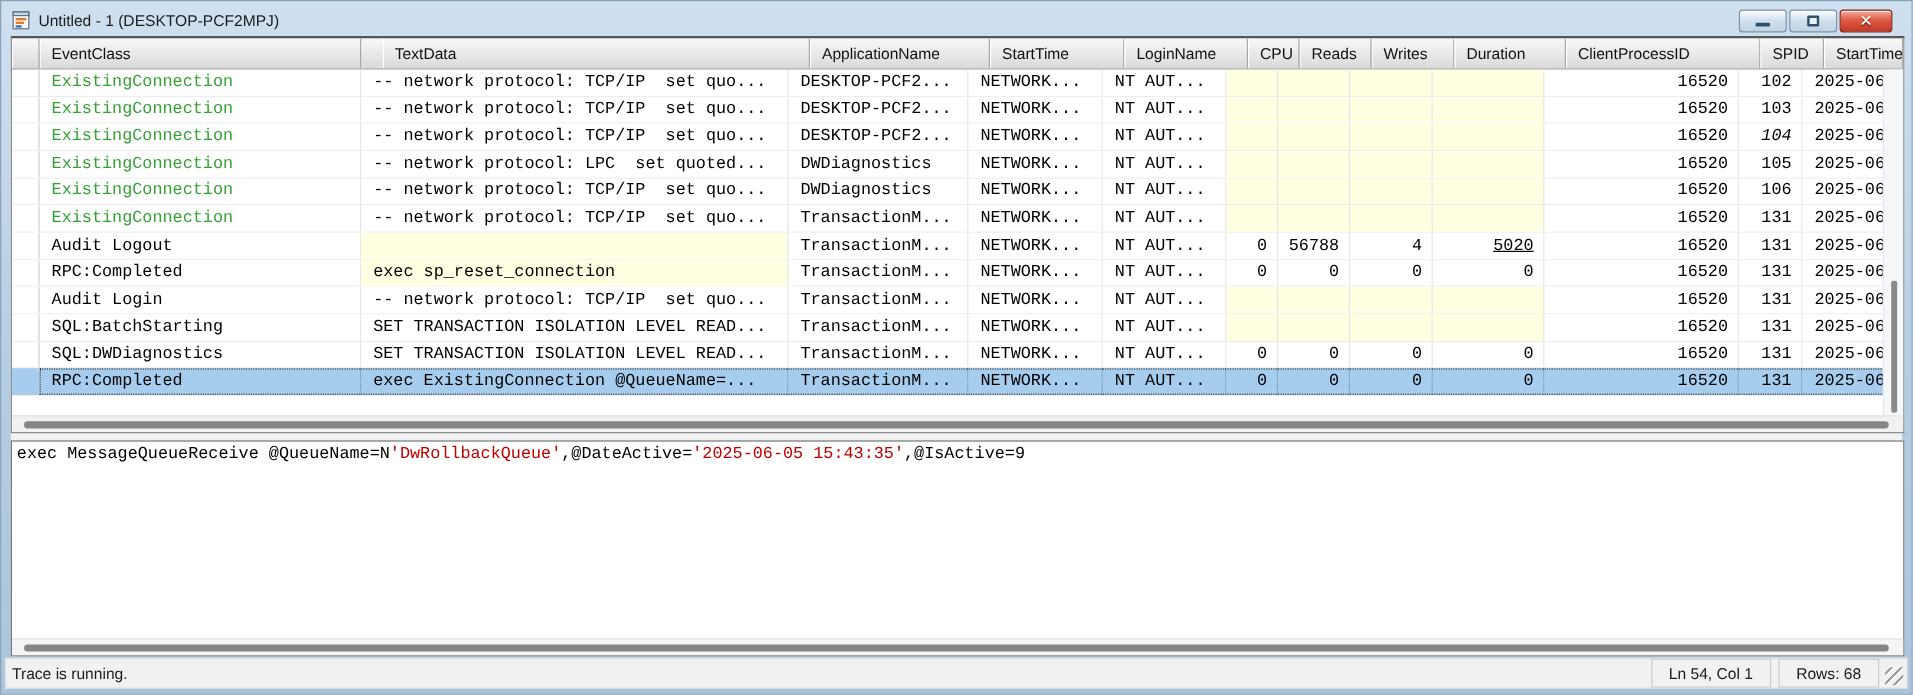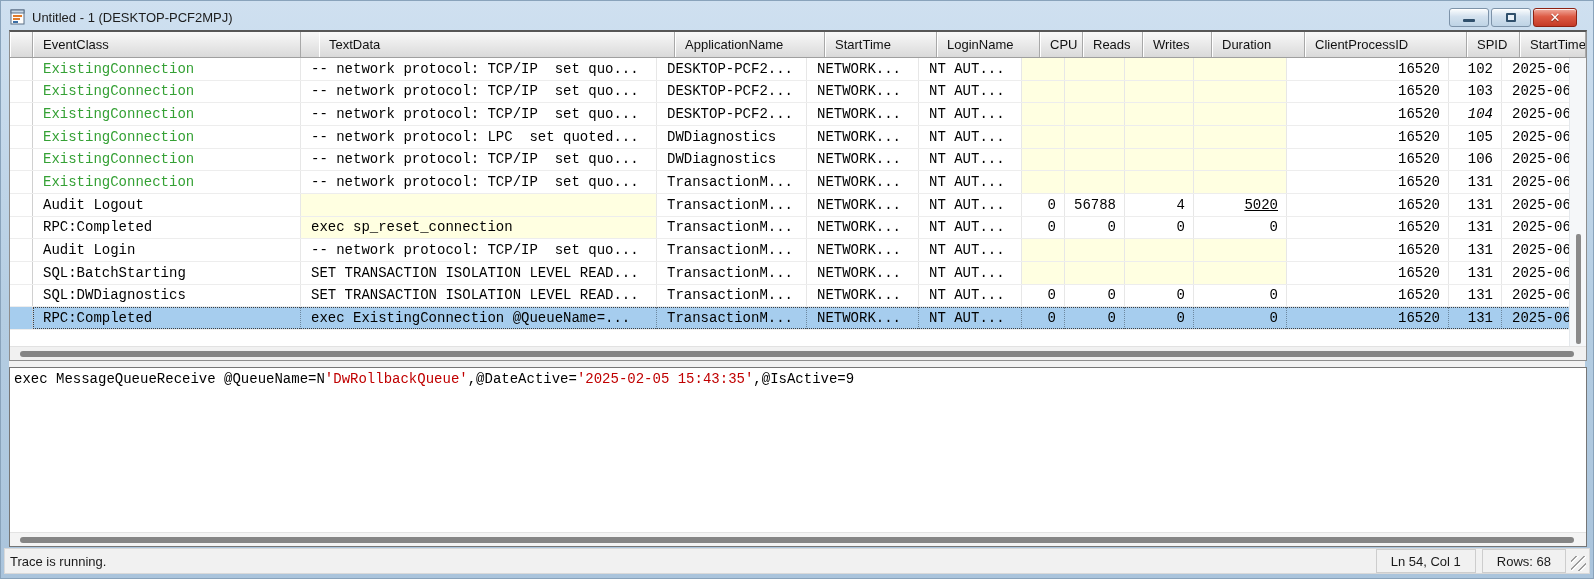--- a/index.html
+++ b/index.html
@@ -319,21 +319,21 @@
         <div class="hthumb"></div>
       </div>
       <div class="vscroll">
         <div class="vthumb"></div>
       </div>
     </div>
 
     <div class="splitter"></div>
 
     <div class="detail-panel">
-      <div class="detail-text"><span><span>exec MessageQueueReceive @QueueName=N</span><span class="sql-string">'DwRollbackQueue'</span><span>,@DateActive=</span><span class="sql-string">'2025-02-05 15:43:35'</span><span>,@IsActive=9</span></span></div>
+      <div class="detail-text"><span><span>exec MessageQueueReceive @QueueName=N</span><span class="sql-string">'DwRollbackQueue'</span><span>,@DateActive=</span><span class="sql-string">'2025-06-05 15:43:35'</span><span>,@IsActive=9</span></span></div>
       <div class="detail-hscroll">
         <div class="hthumb"></div>
       </div>
     </div>
 
   </div>
 
   <div class="statusbar">
     <span class="status-msg">Trace is running.</span>
     <div class="status-right">

